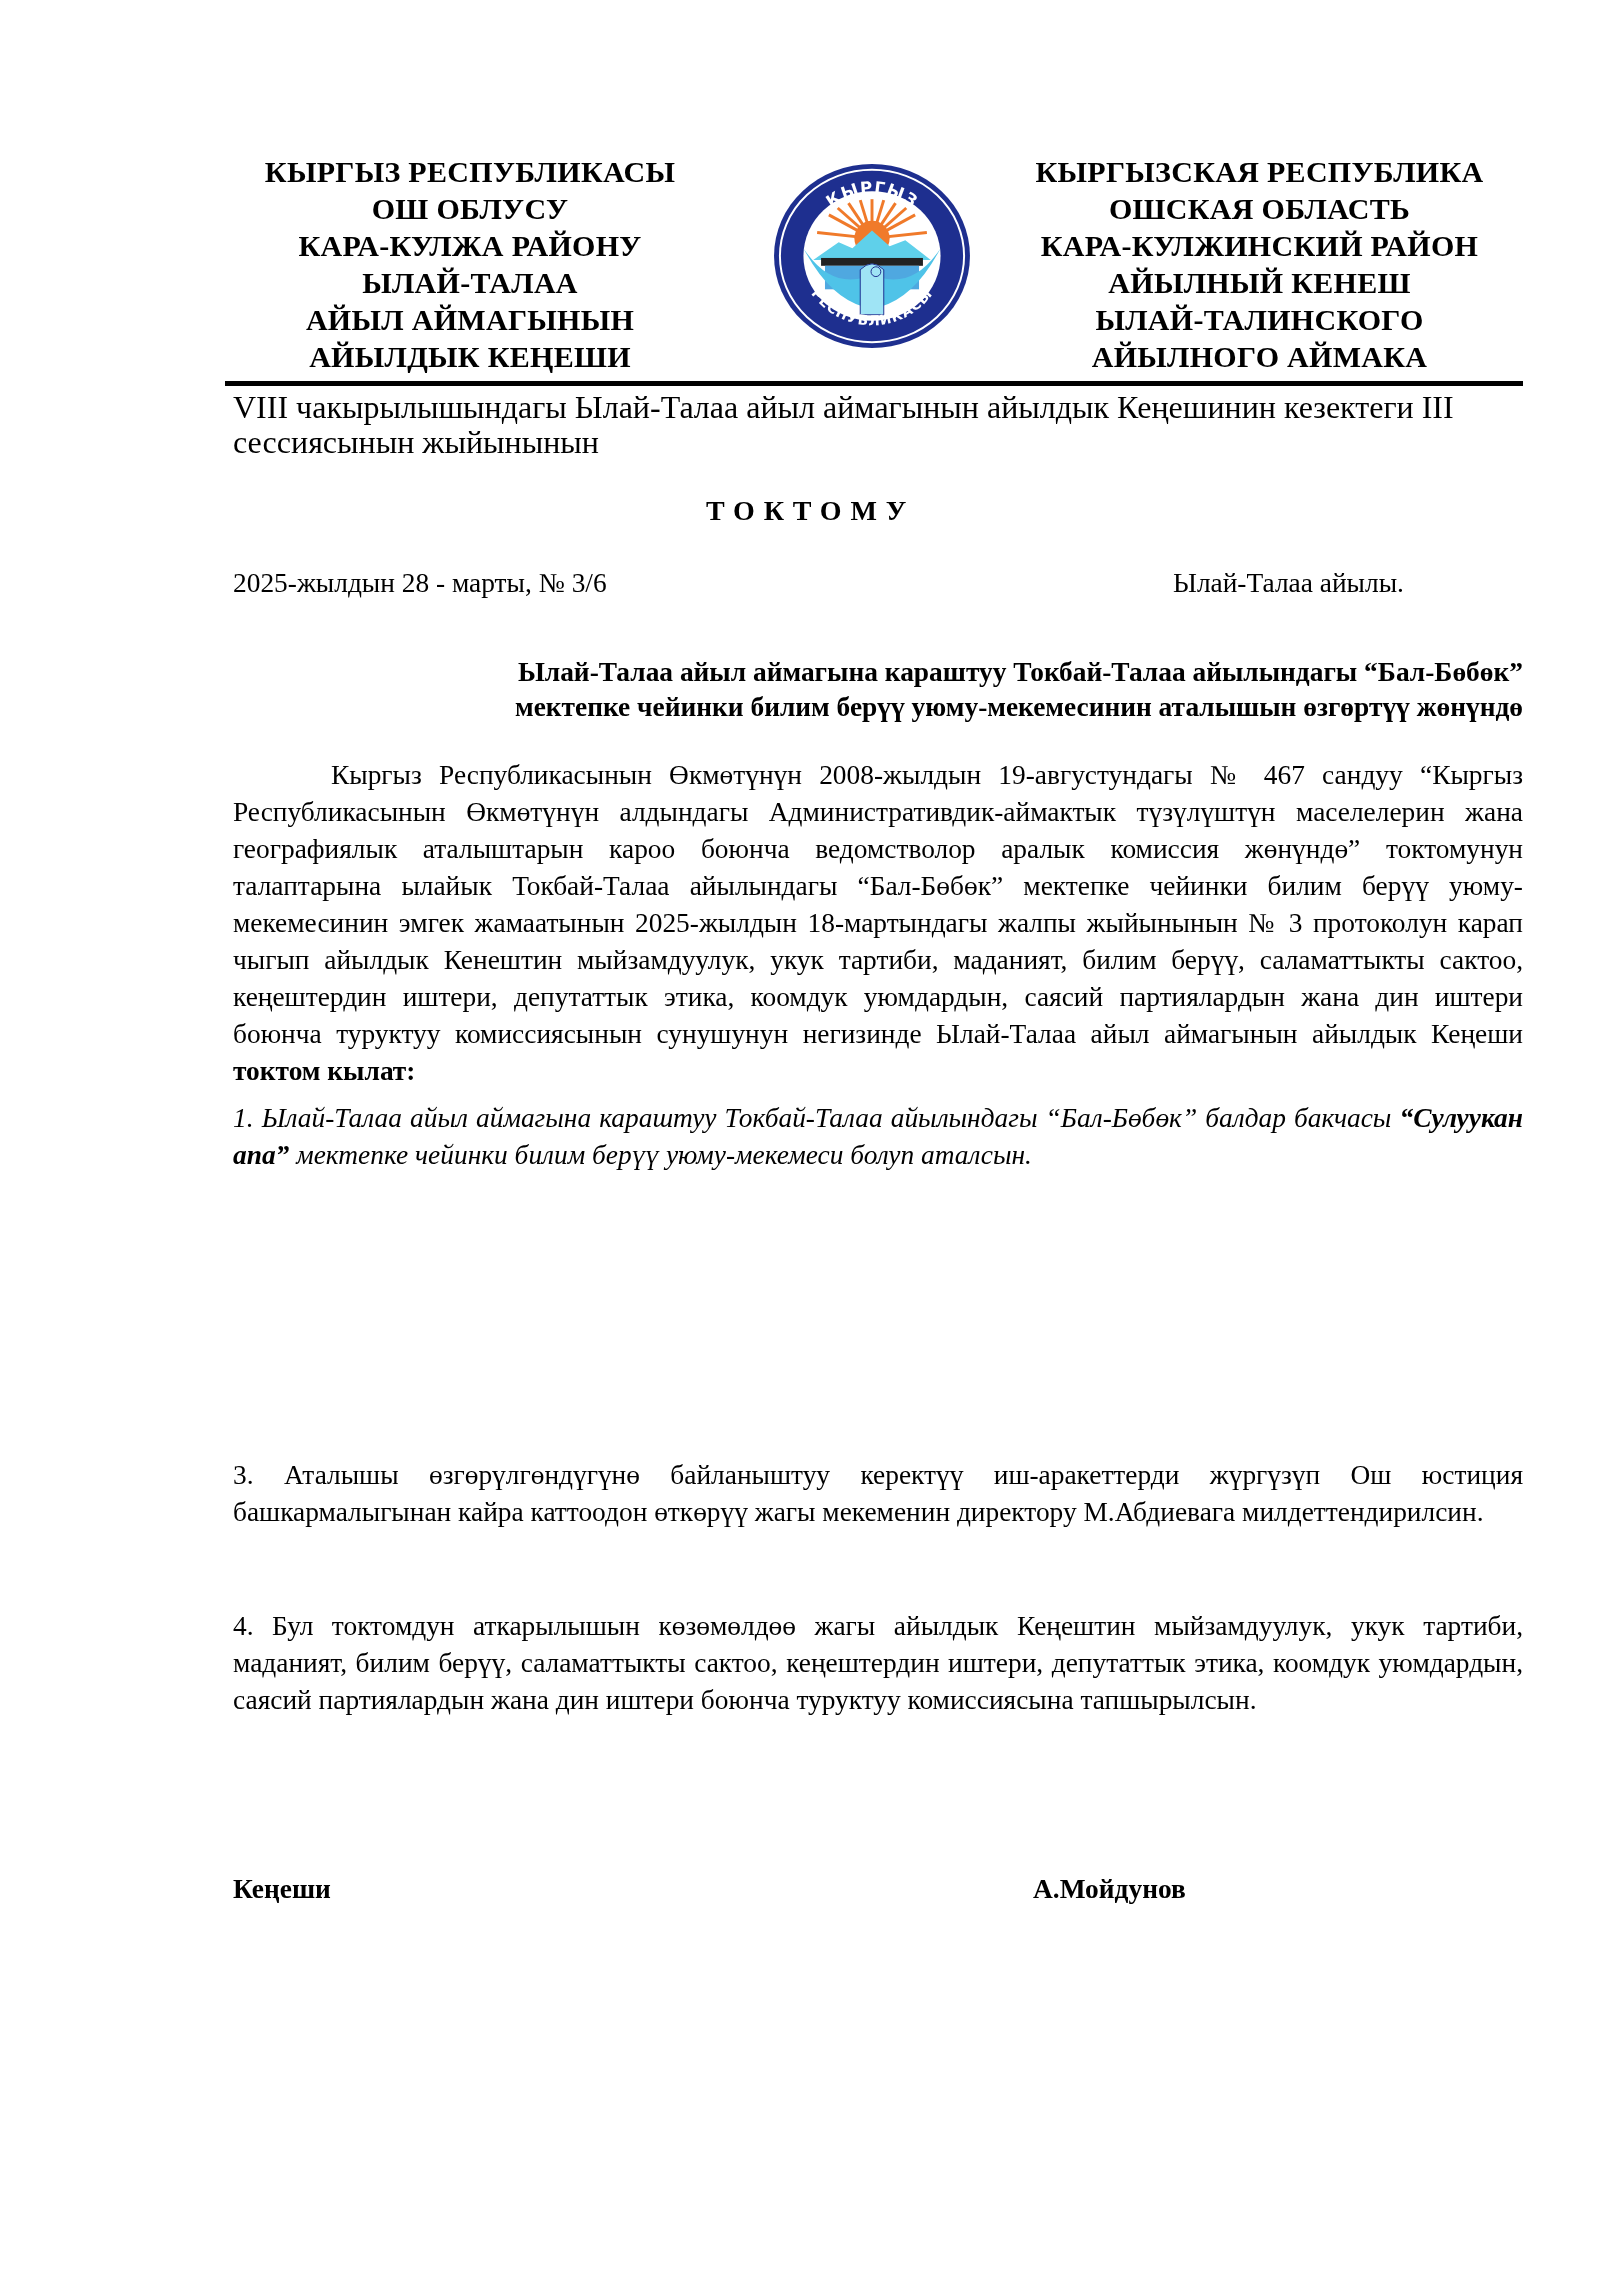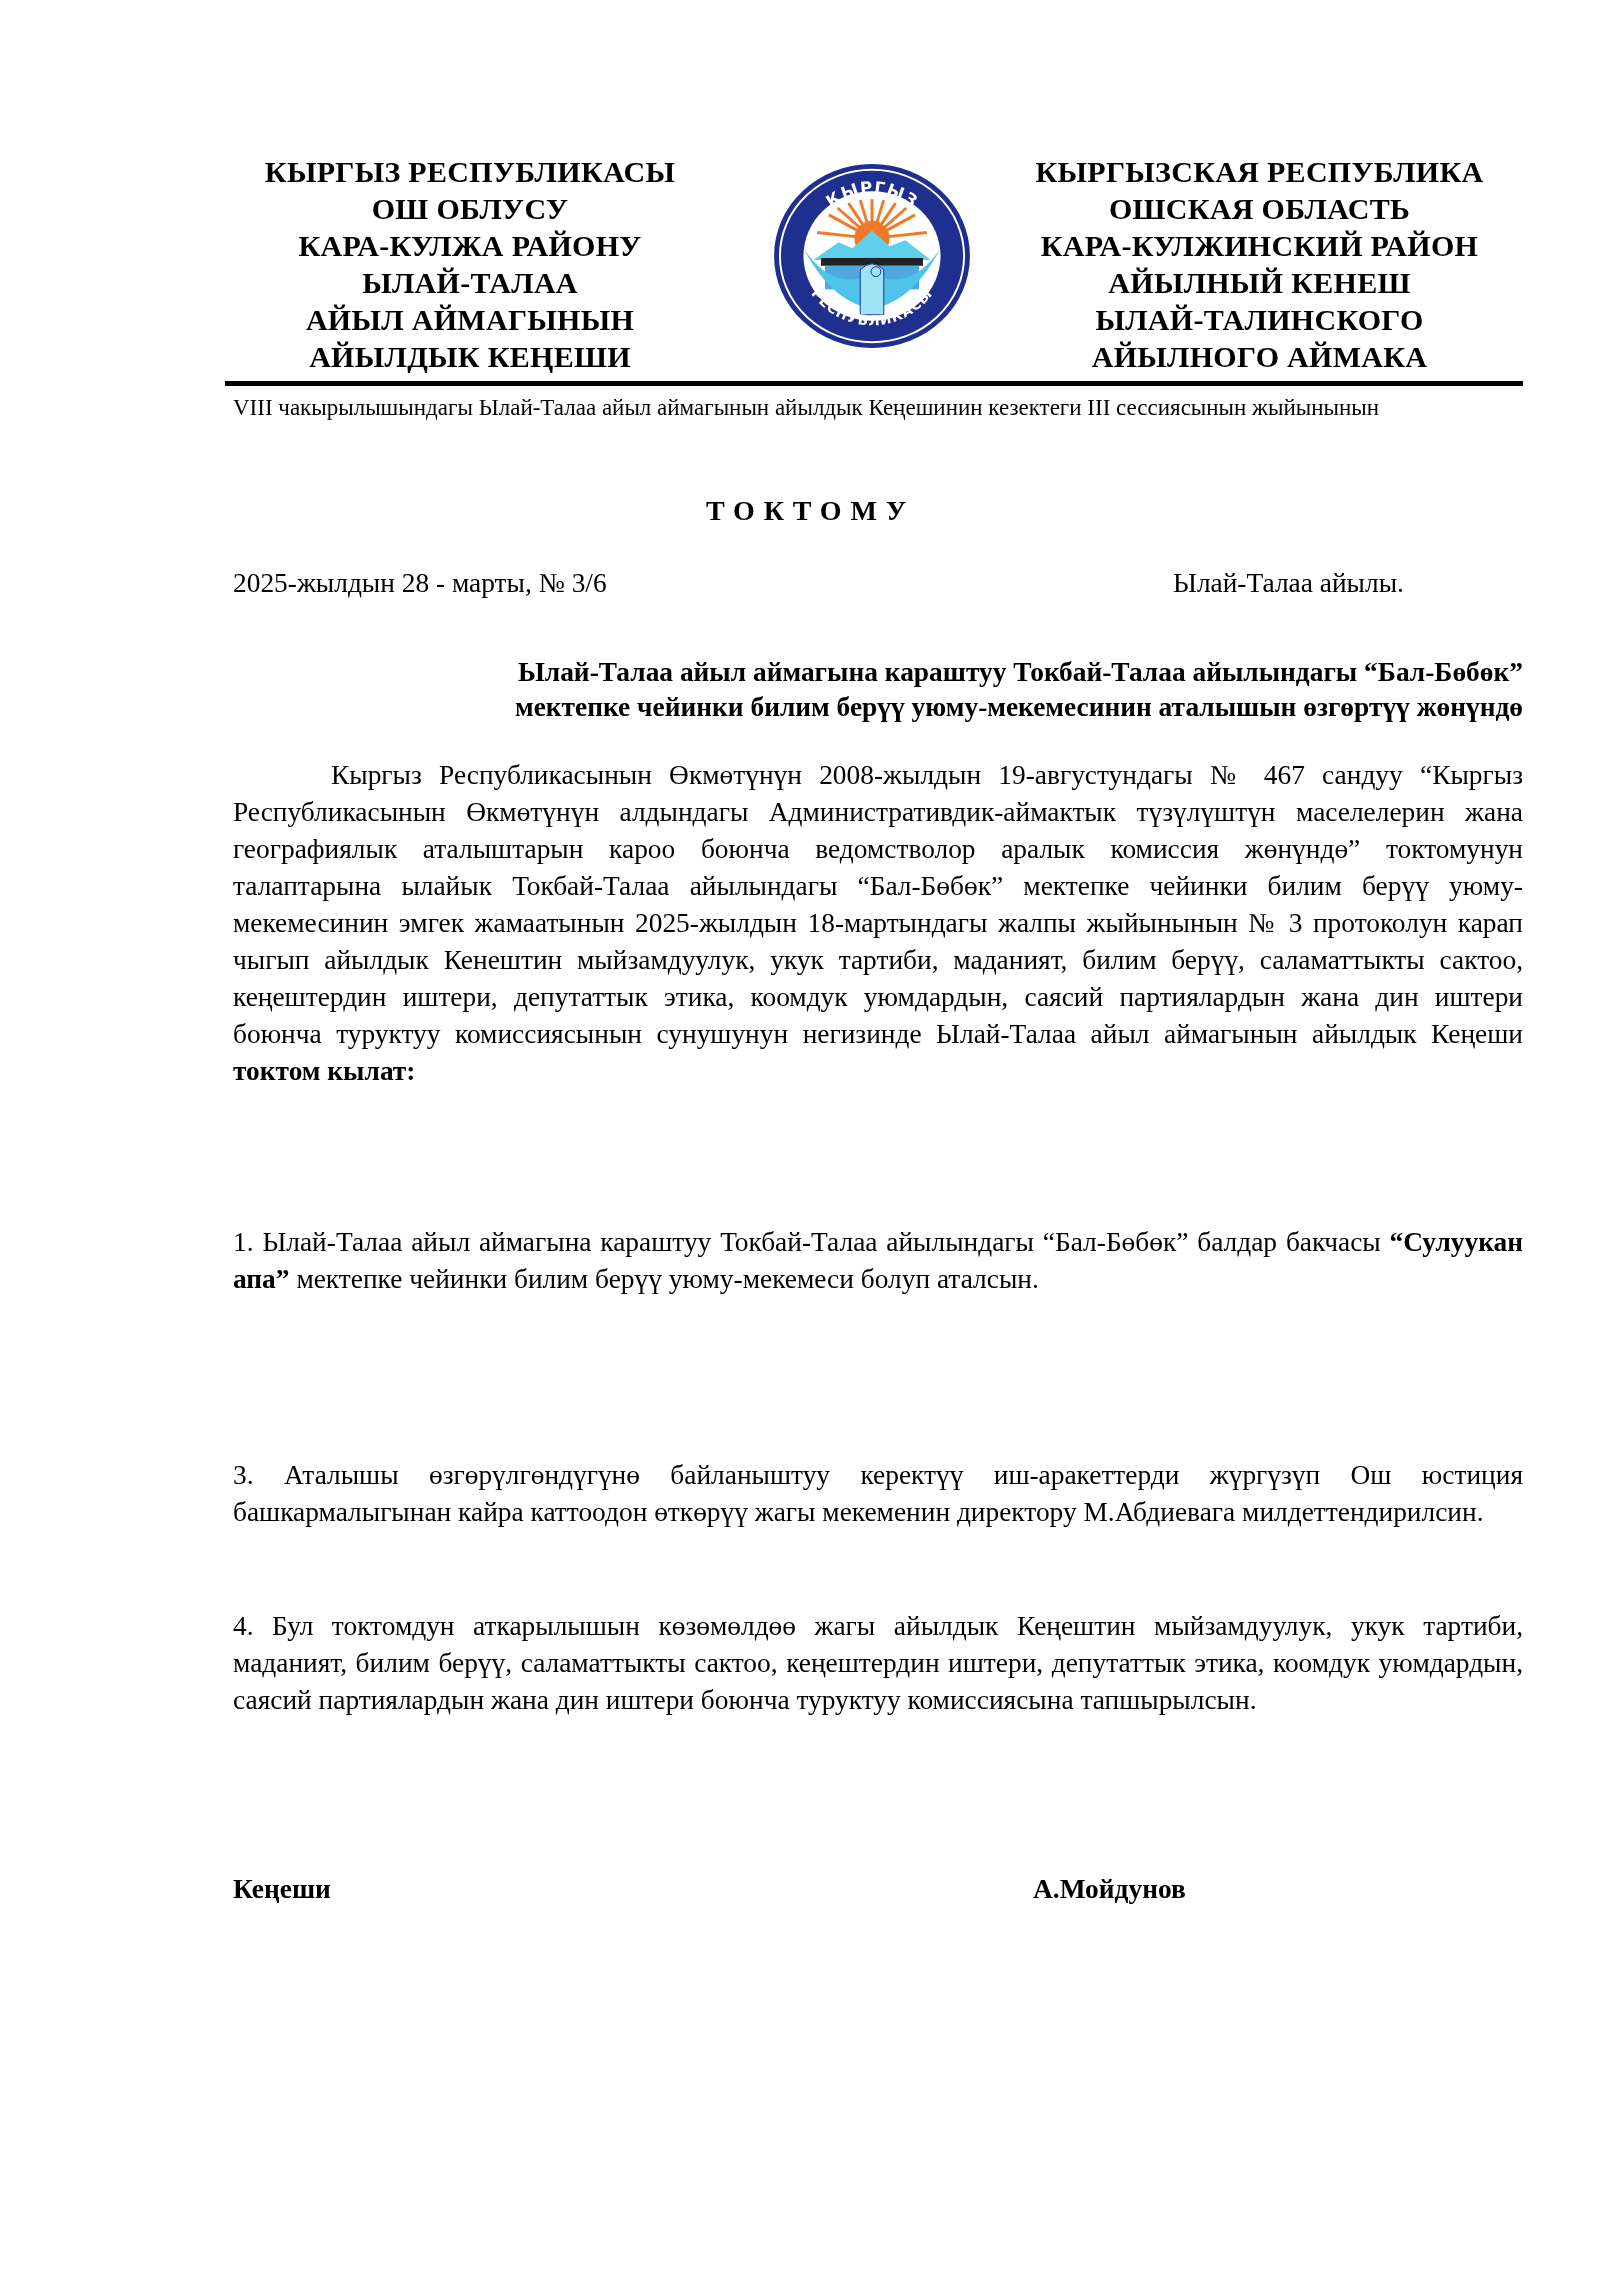--- a/index.html
+++ b/index.html
@@ -10,35 +10,35 @@
   .hdr-col { position: absolute; top: 153px; text-align: center; font-weight: bold;
              font-size: 30px; line-height: 37px; letter-spacing: 0.3px; }
   .hdr-left { left: 225px; width: 490px; }
   .hdr-right { left: 1000px; width: 519px; }
   .hdr-col div { white-space: nowrap; }
 
   .emblem { position: absolute; left: 770px; top: 160px; width: 204px; height: 192px; }
 
   .rule { position: absolute; left: 225px; width: 1298px; top: 381px; height: 4.9px; background: #000; }
 
-  .session { position: absolute; left: 233px; top: 390px; width: 1274px; font-size: 23px; line-height: 35px; }
+  .session { position: absolute; left: 233px; top: 390px; width: 1274px; font-size: 32px; line-height: 35px; }
 
   .title { position: absolute; left: 0; width: 1621px; top: 495px; text-align: center;
            font-weight: bold; font-size: 28px; letter-spacing: 8.8px; }
 
   .date-line { position: absolute; left: 233px; top: 568px; font-size: 27.4px; }
   .place { position: absolute; left: 1173px; top: 568px; font-size: 27.4px; }
 
   .subject { position: absolute; left: 233px; width: 1290px; top: 655px; text-align: right;
              font-weight: bold; font-size: 27.4px; line-height: 35px; }
 
   .body-text { position: absolute; left: 233px; width: 1290px; font-size: 27.4px; line-height: 37px;
                text-align: justify; }
   .p-intro { top: 757px; text-indent: 98px; }
-  .p1 { top: 1224px; }
+  .p1 { top: 1100px; font-style: italic; }
   .p2 { top: 1290px; }
   .p3 { top: 1457px; }
   .p4 { top: 1608px; }
   .bold { font-weight: bold; }
 
   .sig-title { position: absolute; left: 233px; top: 1874px; font-weight: bold; font-size: 27.4px; }
   .sig-name { position: absolute; left: 1033px; top: 1874px; font-weight: bold; font-size: 27.4px; }
 </style>
 </head>
 <body>

